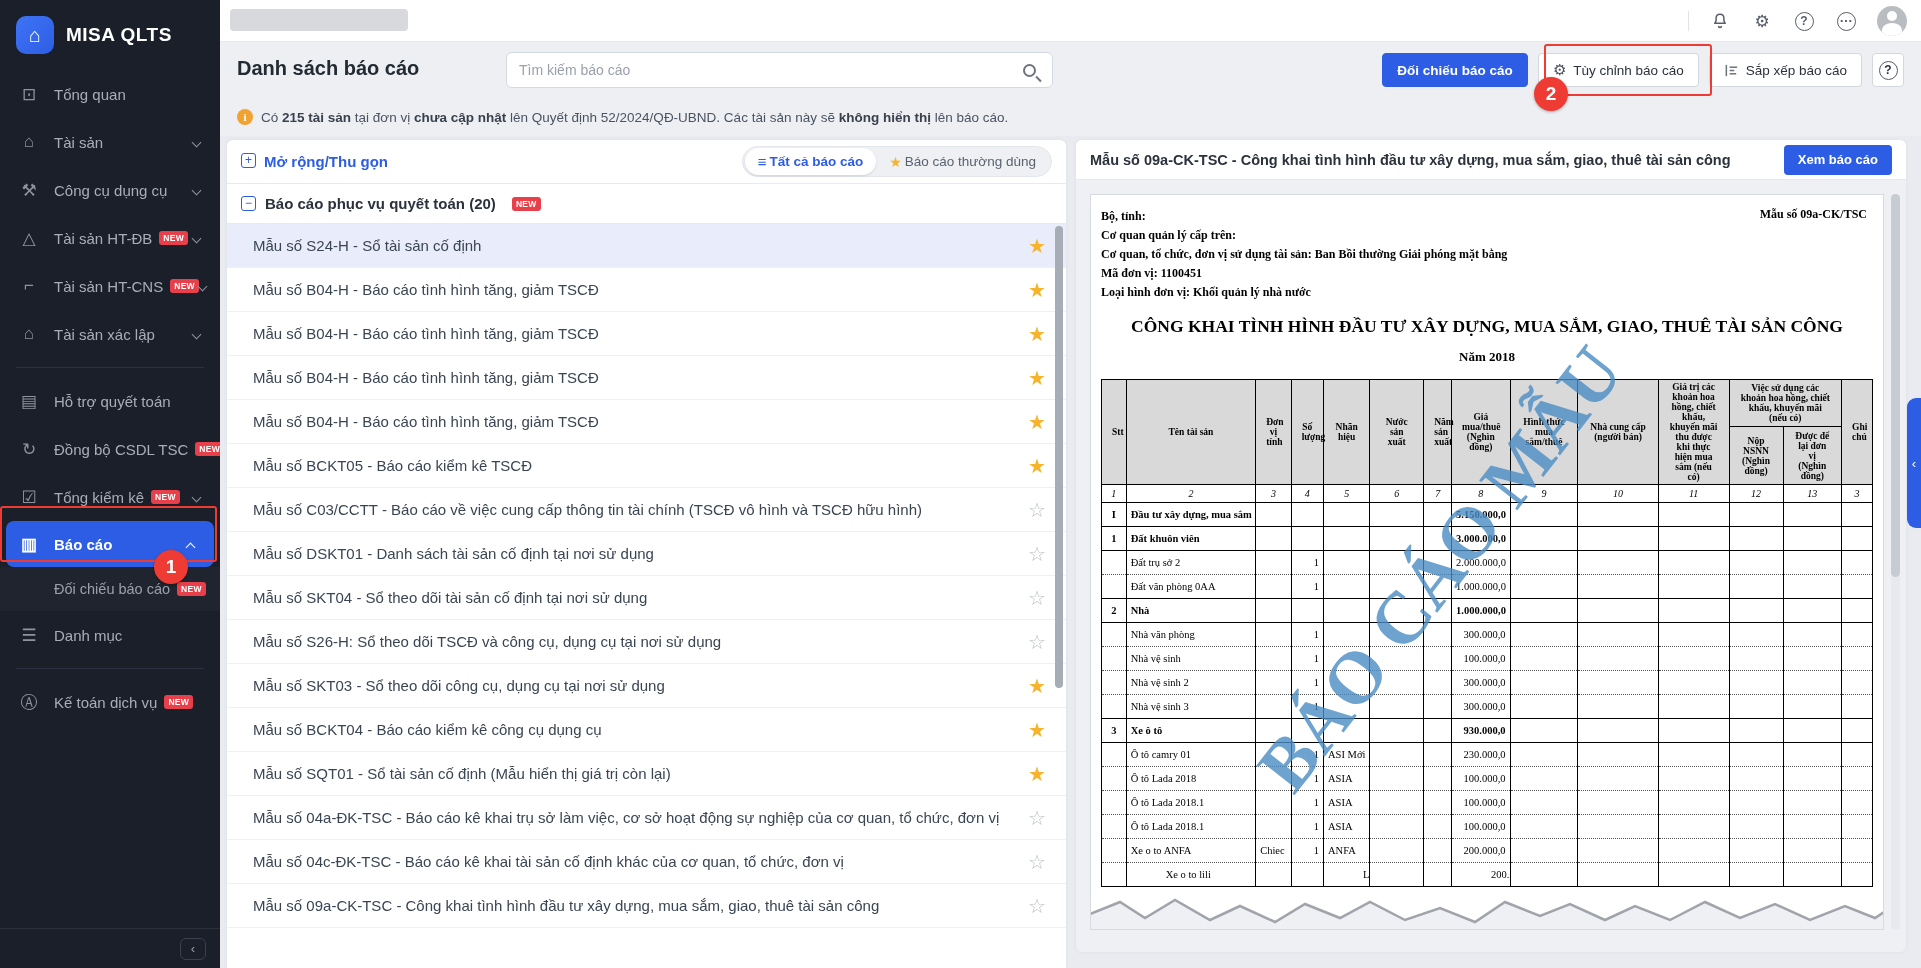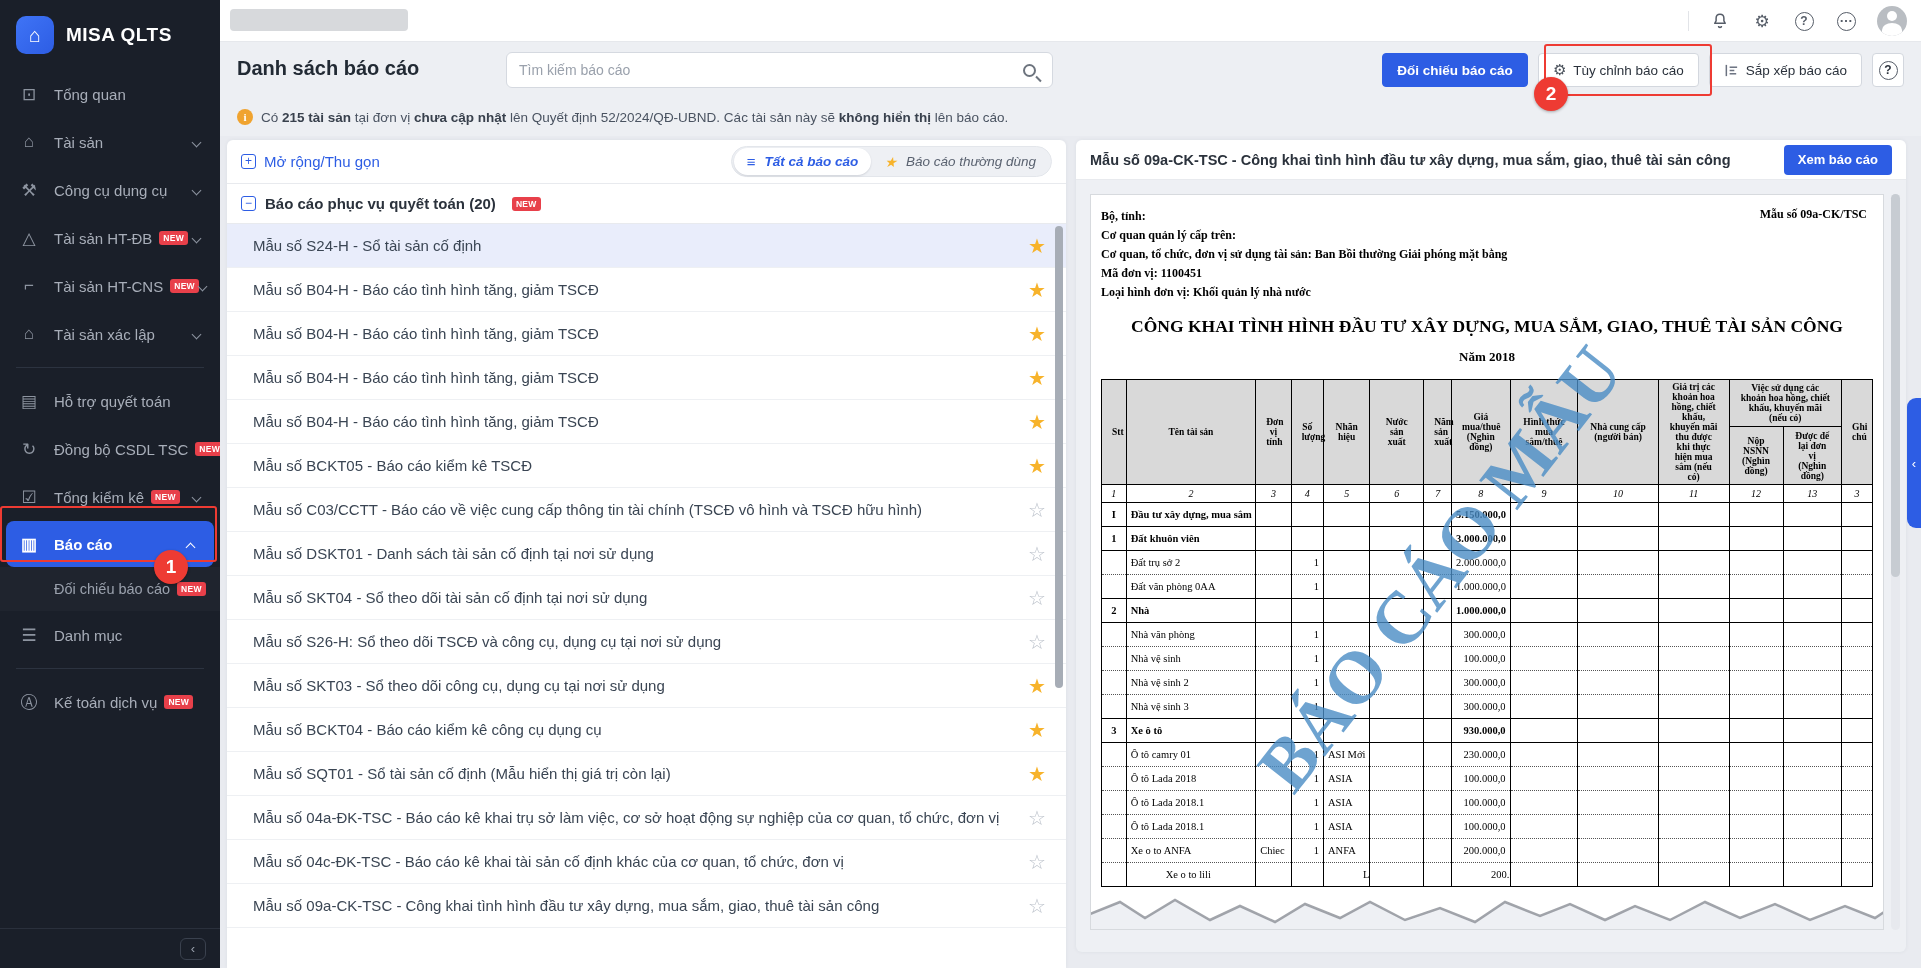--- a/index.html
+++ b/index.html
@@ -58,26 +58,26 @@
   .sort-svg { width:15px; height:15px; }
 
   .warnbar { height:38px; background:#edeff3; display:flex; align-items:center; padding:0 17px; font-size:13.5px; color:#4a5361; gap:8px; }
   .info-ic { width:16px; height:16px; border-radius:50%; background:#f0a32f; color:#fff; font-size:11px; font-weight:bold; display:flex; align-items:center; justify-content:center; flex:none; font-family:"Liberation Serif",serif; }
   .info-ic::before { content:"i"; }
   .warnbar b { color:#39414d; }
 
   
   .list-panel { position:absolute; left:7px; top:140px; width:839px; bottom:0; background:#fff; border-radius:6px 6px 0 0; overflow:hidden; box-shadow:0 0 4px rgba(40,50,70,.06); }
   .list-head { height:44px; display:flex; align-items:center; padding:0 14px; border-bottom:1px solid #e8eaee; }
-  .expand-link { color:#2d5de4; font-size:15px; font-weight:normal; display:flex; align-items:center; gap:8px; cursor:pointer; }
+  .expand-link { color:#2d5de4; font-size:15px; font-weight:bold; display:flex; gap:8px; cursor:pointer; }
   .sqico { width:15px; height:15px; border:1.4px solid #2d5de4; border-radius:3px; font-size:12px; line-height:12px; text-align:center; color:#2d5de4; font-weight:normal; }
   .sq-plus::before { content:"+"; }
   .sq-minus::before { content:"−"; }
   .tabs { margin-left:auto; background:#eef0f4; border:1px solid #e3e6eb; border-radius:17px; height:31px; display:flex; align-items:center; padding:2px; }
-  .tab { height:27px; border-radius:14px; display:flex; align-items:center; gap:9px; padding:0 13px; font-size:13.5px; color:#5a6270; cursor:pointer;font-style:italic; }
+  .tab { height:27px; border-radius:14px; display:flex; align-items:center; gap:3px; padding:0 13px; font-size:13.5px; color:#5a6270; cursor:pointer; }
   .tab.active { background:#fff; color:#2d5de4; font-weight:bold; box-shadow:0 1px 2px rgba(40,50,70,.15); }
   .ico-lines::before { content:"≡"; font-size:15px; }
   .tab-star::before { content:"★"; color:#f7b32b; font-size:14px; }
   .group-row { height:40px; display:flex; align-items:center; padding:0 14px; border-bottom:1px solid #e8eaee; gap:9px; cursor:pointer; }
   .group-label { font-size:15px; font-weight:bold; color:#2b323c; }
   .report-row { height:44px; display:flex; align-items:center; padding:0 46px 0 26px; border-bottom:1px solid #eef0f3; font-size:15px; color:#3a4553; position:relative; cursor:pointer; }
   .report-row.sel { background:#e9edfb; }
   .star { position:absolute; right:20px; top:50%; transform:translateY(-50%); font-size:20px; cursor:pointer; }
   .star::before { content:"☆"; color:#bcc2cb; }
   .star.fav::before { content:"★"; color:#f7b32b; }

